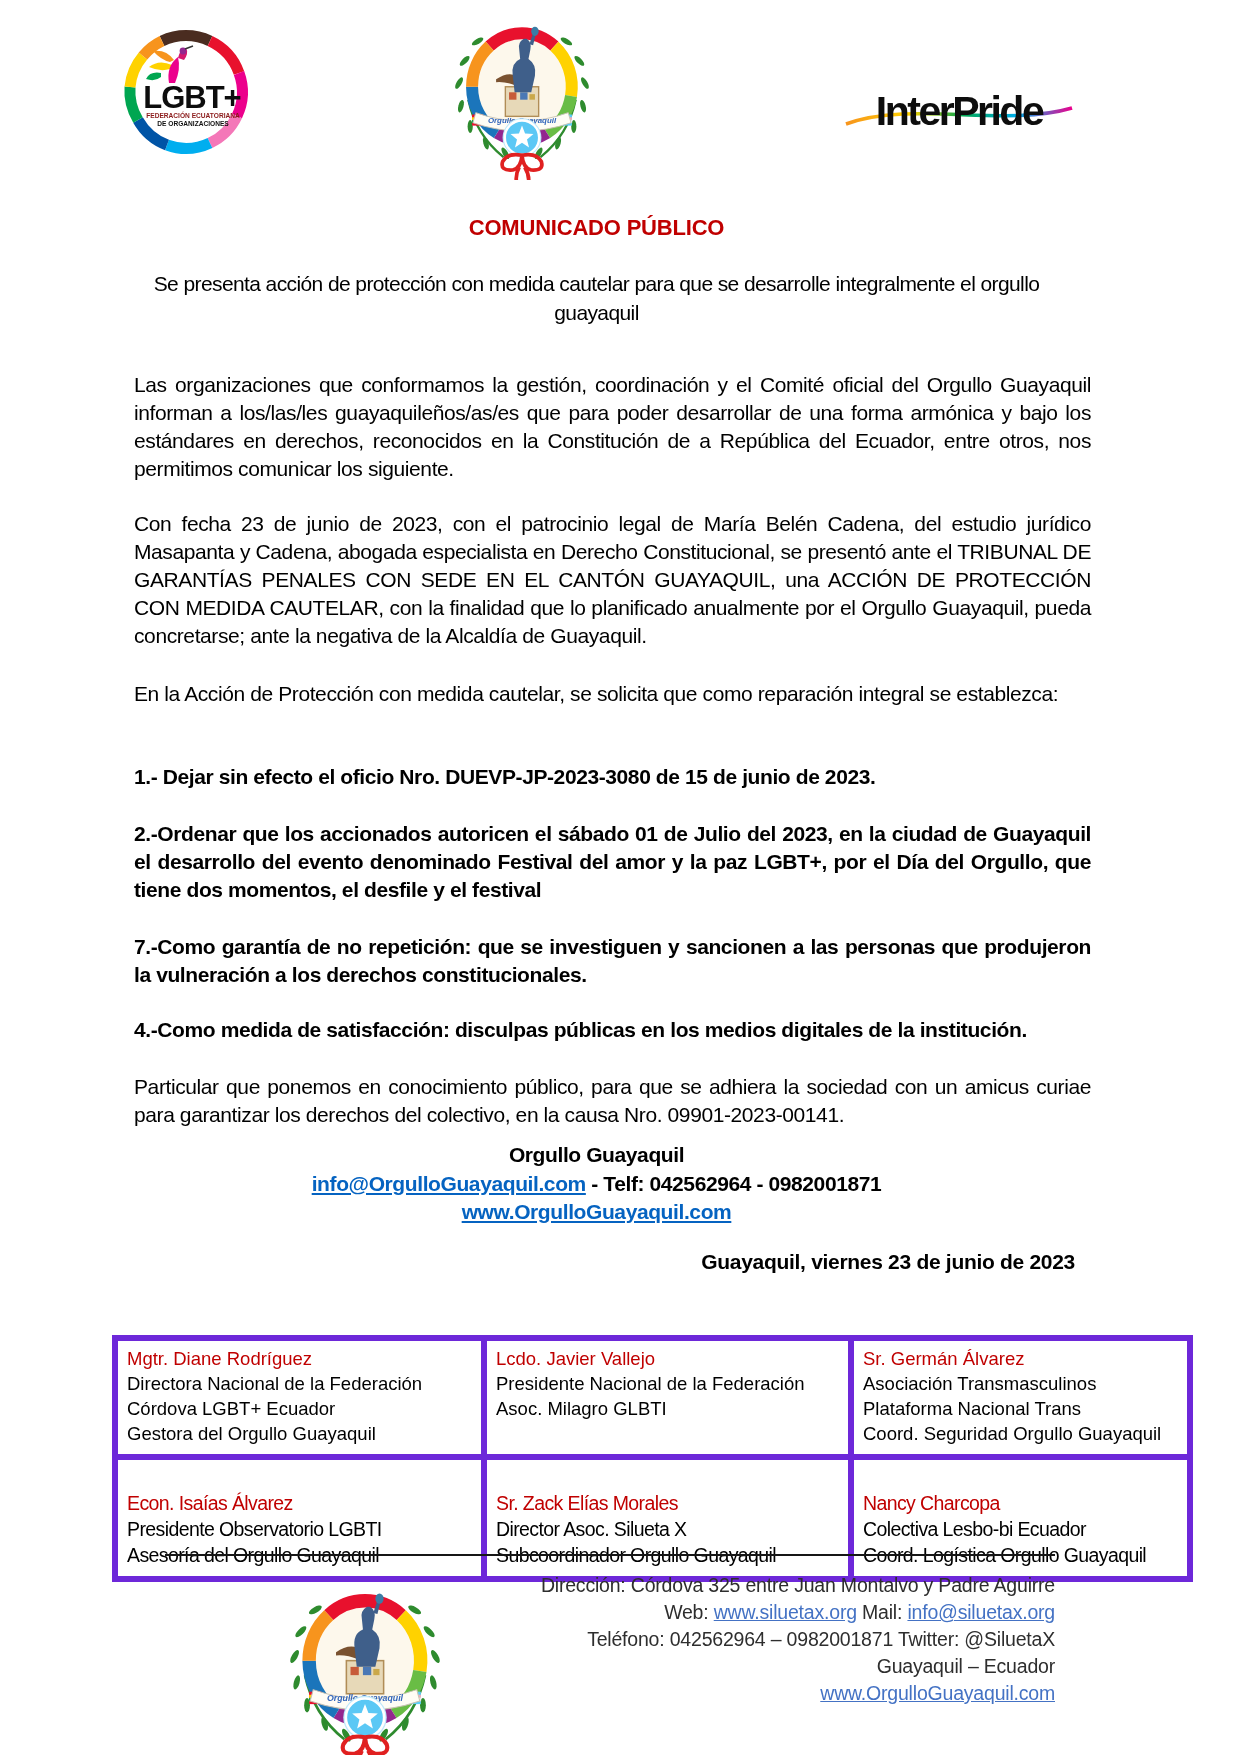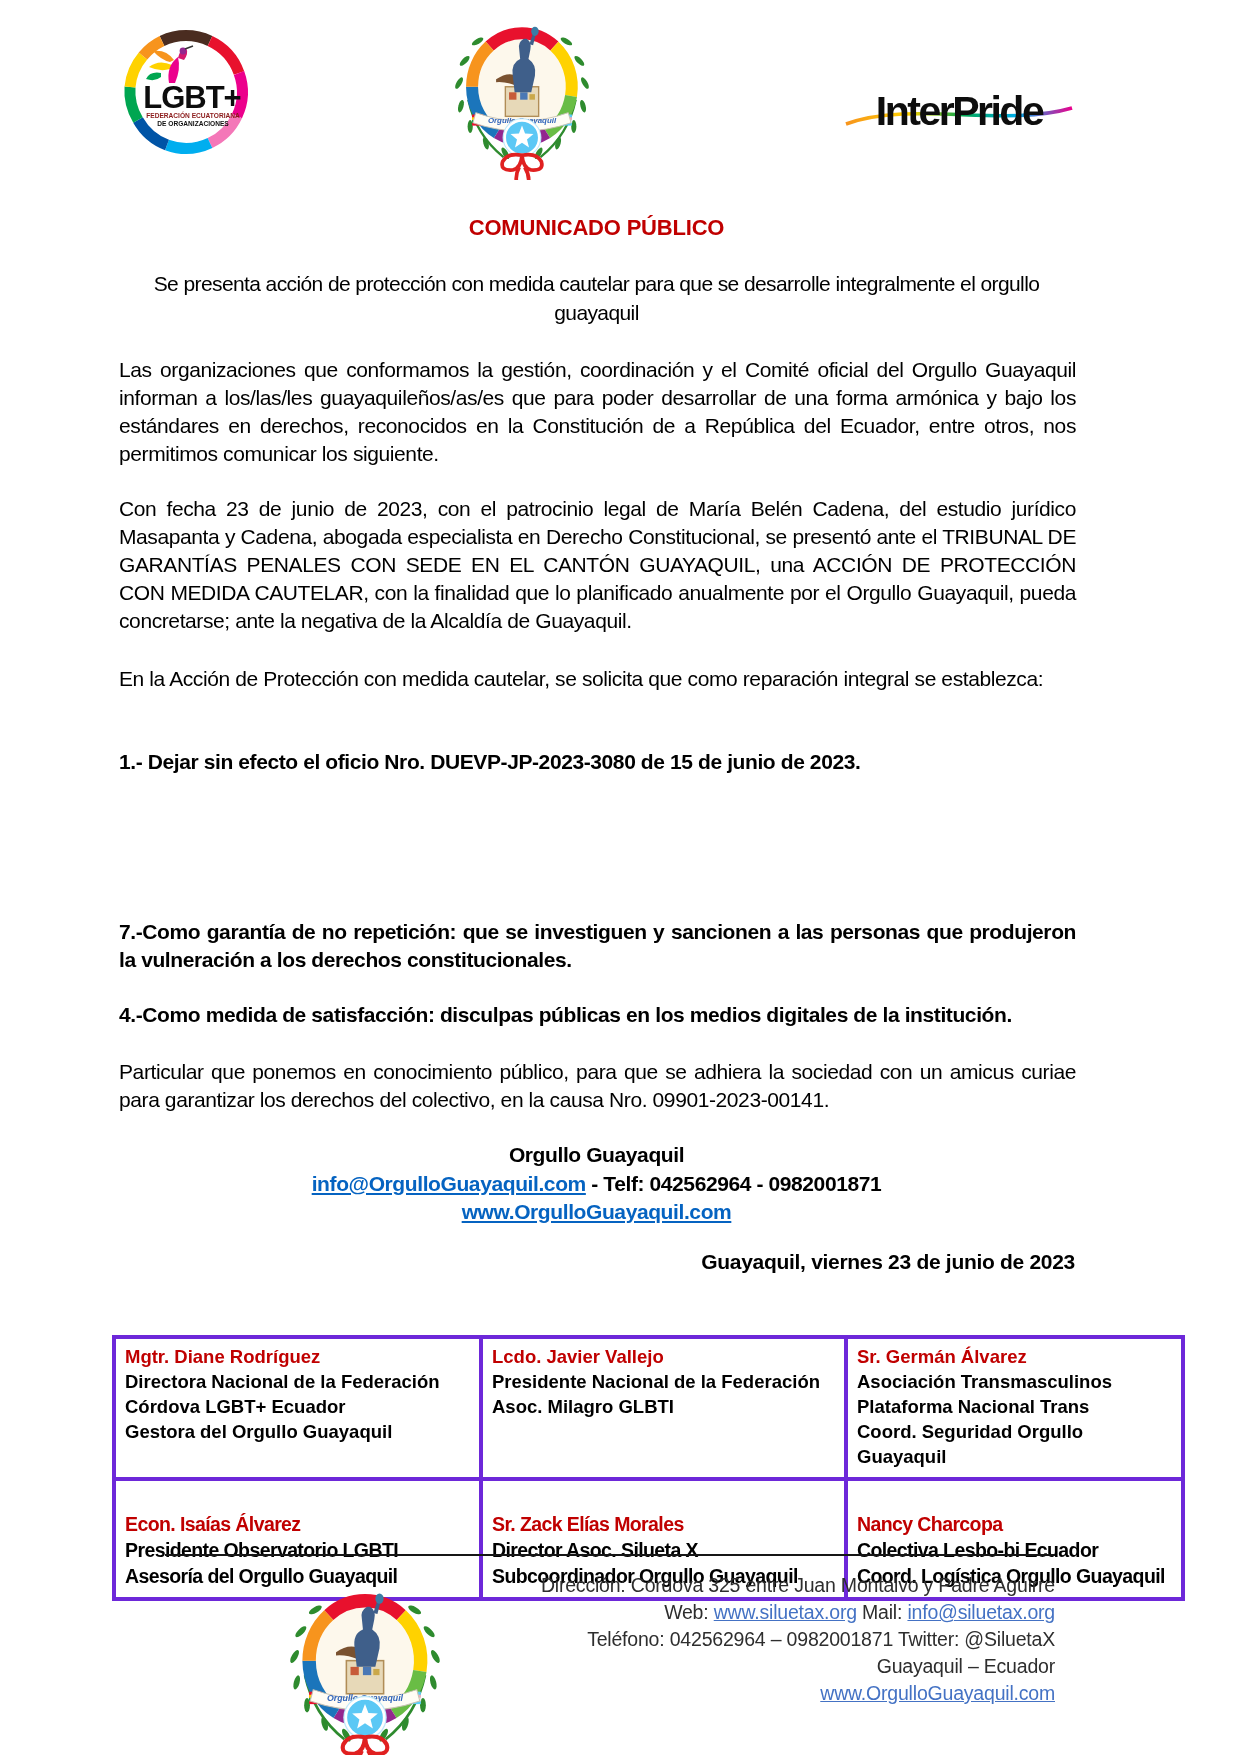--- a/index.html
+++ b/index.html
@@ -23,39 +23,39 @@
   .col{left:118px; width:957px;text-align:right;}
   .title{
     top:215px; text-align:center; font-weight:bold; font-size:22px;
     color:#C00000; letter-spacing:-0.2px;
   }
   .subtitle{
     top:269px; text-align:center; font-weight:normal; font-size:21px;
     line-height:29px; letter-spacing:-0.6px;
   }
   .body-p{
-    margin:1px; text-align:justify; font-size:21px; line-height:28px;
+    margin:16px; text-align:justify; font-size:21px; line-height:28px;
     letter-spacing:-0.4px;
   }
   .bold{font-weight:bold;}
   .p1{top:355px;} .p2{top:494px;} .p3{top:664px;}
   .pt1{top:747px;} .pt2{top:804px;} .pt3{top:917px;} .pt4{top:1000px;}
   .closing{top:1057px;}
   .contact{
     top:1141px; text-align:center; font-weight:bold; font-size:21px;
     line-height:28.5px; letter-spacing:-0.4px;
   }
   a.link{color:#0563C1; text-decoration:underline; cursor:pointer;}
   .dateline{top:1250px; font-weight:bold; font-size:21px; letter-spacing:-0.3px;}
   
   .sig-wrap{left:112px; top:1335px; width:1016px;}
   table.sig{border-collapse:collapse; width:100%; table-layout:fixed;}
   table.sig td{
-    border:4px solid #6d28d9; vertical-align:top; padding:5px 10px 8px 9px;
-    font-weight:bold; font-size:18.5px; line-height:25px;
+    border:6px solid #6d28d9; vertical-align:top; padding:5px 10px 8px 9px;
+    font-weight:normal; font-size:18.5px; line-height:25px;
   }
   table.sig .c0{width:344px;} table.sig .c1{width:342px;} table.sig .c2{width:314px;}
   table.sig tr.r1 td{padding-top:30px; font-size:19.5px; letter-spacing:-0.6px; line-height:26px;}
   .sig-name{color:#C00000;}
   .justify{text-align:justify;}
   
   .foot-rule{left:165px; top:1554px; width:890px; border-top:2px solid #161616;}
   .foot-text{
     left:460px; top:1572px; width:595px; text-align:right;
     font-size:19.5px; line-height:27px; color:#2e2e2e; letter-spacing:-0.2px;
@@ -182,20 +182,21 @@
   </div>
 
   <div class="abs col title">COMUNICADO PÚBLICO</div>
   <div class="abs col subtitle">Se presenta acción de protección con medida cautelar para que se desarrolle integralmente el orgullo guayaquil</div>
 
   <p class="abs col body-p p1">Las organizaciones que conformamos la gestión, coordinación y el Comité oficial del Orgullo Guayaquil informan a los/las/les guayaquileños/as/es que para poder desarrollar de una forma armónica y bajo los estándares en derechos, reconocidos en la Constitución de a República del Ecuador, entre otros, nos permitimos comunicar los siguiente.</p>
   <p class="abs col body-p p2">Con fecha 23 de junio de 2023, con el patrocinio legal de María Belén Cadena, del estudio jurídico Masapanta y Cadena, abogada especialista en Derecho Constitucional, se presentó ante el TRIBUNAL DE GARANTÍAS PENALES CON SEDE EN EL CANTÓN GUAYAQUIL, una ACCIÓN DE PROTECCIÓN CON MEDIDA CAUTELAR, con la finalidad que lo planificado anualmente por el Orgullo Guayaquil, pueda concretarse; ante la negativa de la Alcaldía de Guayaquil.</p>
   <p class="abs col body-p p3">En la Acción de Protección con medida cautelar, se solicita que como reparación integral se establezca:</p>
 
   <p class="abs col body-p bold pt1">1.- Dejar sin efecto el oficio Nro. DUEVP-JP-2023-3080 de 15 de junio de 2023.</p>
+  <p class="abs col body-p bold pt2">2.-Ordenar que los accionados autoricen el sábado 01 de Julio del 2023, en la ciudad de Guayaquil el desarrollo del evento denominado Festival del amor y la paz LGBT+, por el Día del Orgullo, que tiene dos momentos, el desfile y el festival</p>
   <p class="abs col body-p bold pt3">7.-Como garantía de no repetición: que se investiguen y sancionen a las personas que produjeron la vulneración a los derechos constitucionales.</p>
   <p class="abs col body-p bold pt4">4.-Como medida de satisfacción: disculpas públicas en los medios digitales de la institución.</p>
 
   <p class="abs col body-p closing">Particular que ponemos en conocimiento público, para que se adhiera la sociedad con un amicus curiae para garantizar los derechos del colectivo, en la causa Nro. 09901-2023-00141.</p>
 
   <div class="abs col contact">
     <div>Orgullo Guayaquil</div>
     <div>
       <a class="link">info@OrgulloGuayaquil.com</a><span> - Telf: 042562964 - 0982001871</span>
     </div>

